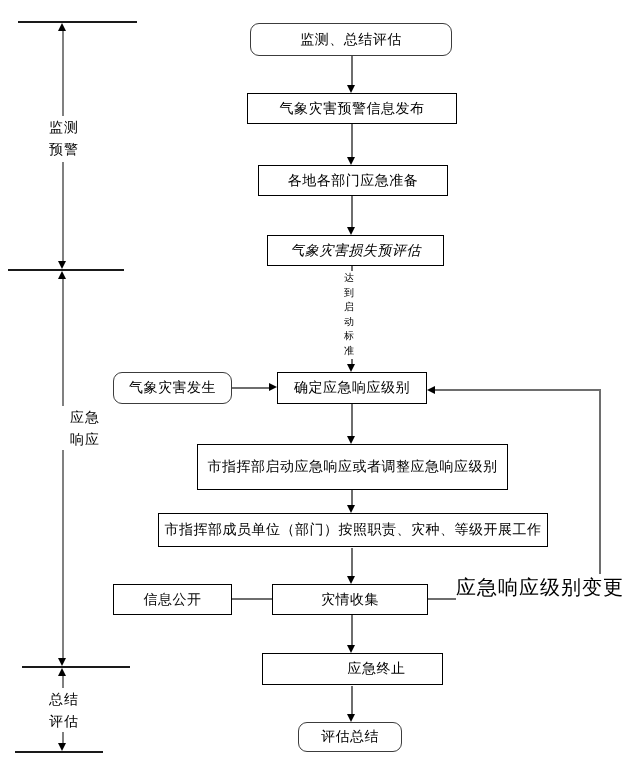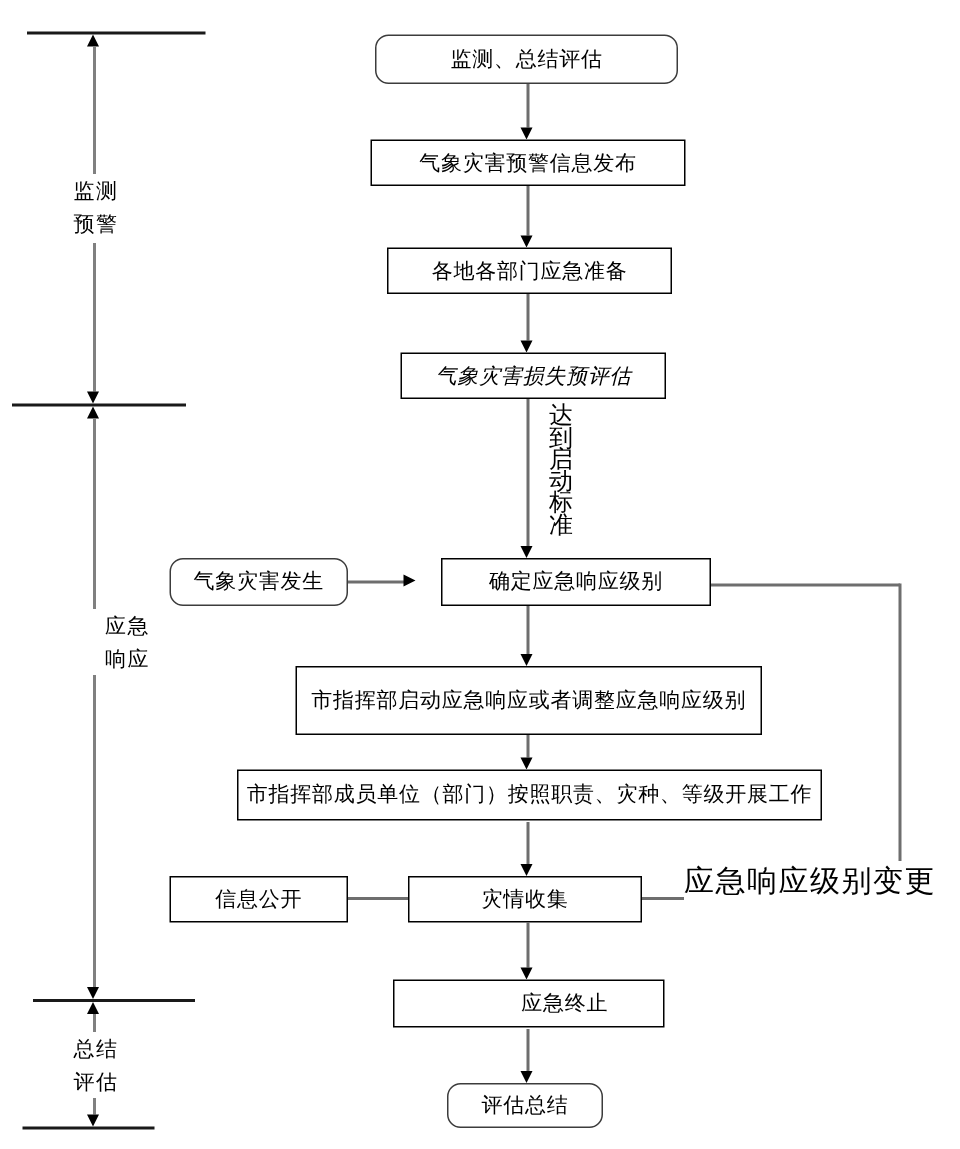--- a/index.html
+++ b/index.html
@@ -33,22 +33,22 @@
   .arr.up{border-width:0 4.5px 8px 4.5px;border-color:transparent transparent #000 transparent;}
   .arr.left{border-width:4.5px 8px 4.5px 0;border-color:transparent #000 transparent transparent;}
   .arr.right{border-width:4.5px 0 4.5px 8px;border-color:transparent transparent transparent #000;}
   
   .phase-label{
     position:absolute;left:46px;width:36px;
     font-size:14px;line-height:22px;letter-spacing:1px;
     word-break:break-all;text-align:center;background:#fff;
   }
   .vtext{
-    position:absolute;left:366px;width:16px;
-    font-size:16px;line-height:14.6px;
+    position:absolute;left:344px;width:16px;
+    font-size:10px;line-height:14.6px;
     word-break:break-all;text-align:left;background:#fff;
   }
   .edge-label{
     position:absolute;font-size:20px;letter-spacing:1px;background:#fff;white-space:nowrap;
   }
 </style>
 </head>
 <body>
 
 <div id="canvas">
@@ -128,21 +128,21 @@
   </div>
 
   <div class="box" style="left:267px;top:235px;width:177px;height:31px;font-style:italic;">
     <span>气象灾害损失预评估</span>
   </div>
 
   <div class="box rounded" style="left:113px;top:372px;width:119px;height:32px;">
     <span>气象灾害发生</span>
   </div>
 
-  <div class="box" style="left:294px;top:372px;width:180px;height:32px;">
+  <div class="box" style="left:277px;top:372px;width:150px;height:32px;">
     <span>确定应急响应级别</span>
   </div>
 
   <div class="box" style="left:197px;top:444px;width:311px;height:46px;">
     <span>市指挥部启动应急响应或者调整应急响应级别</span>
   </div>
 
   <div class="box" style="left:158px;top:513px;width:390px;height:34px;">
     <span>市指挥部成员单位（部门）按照职责、灾种、等级开展工作</span>
   </div>

